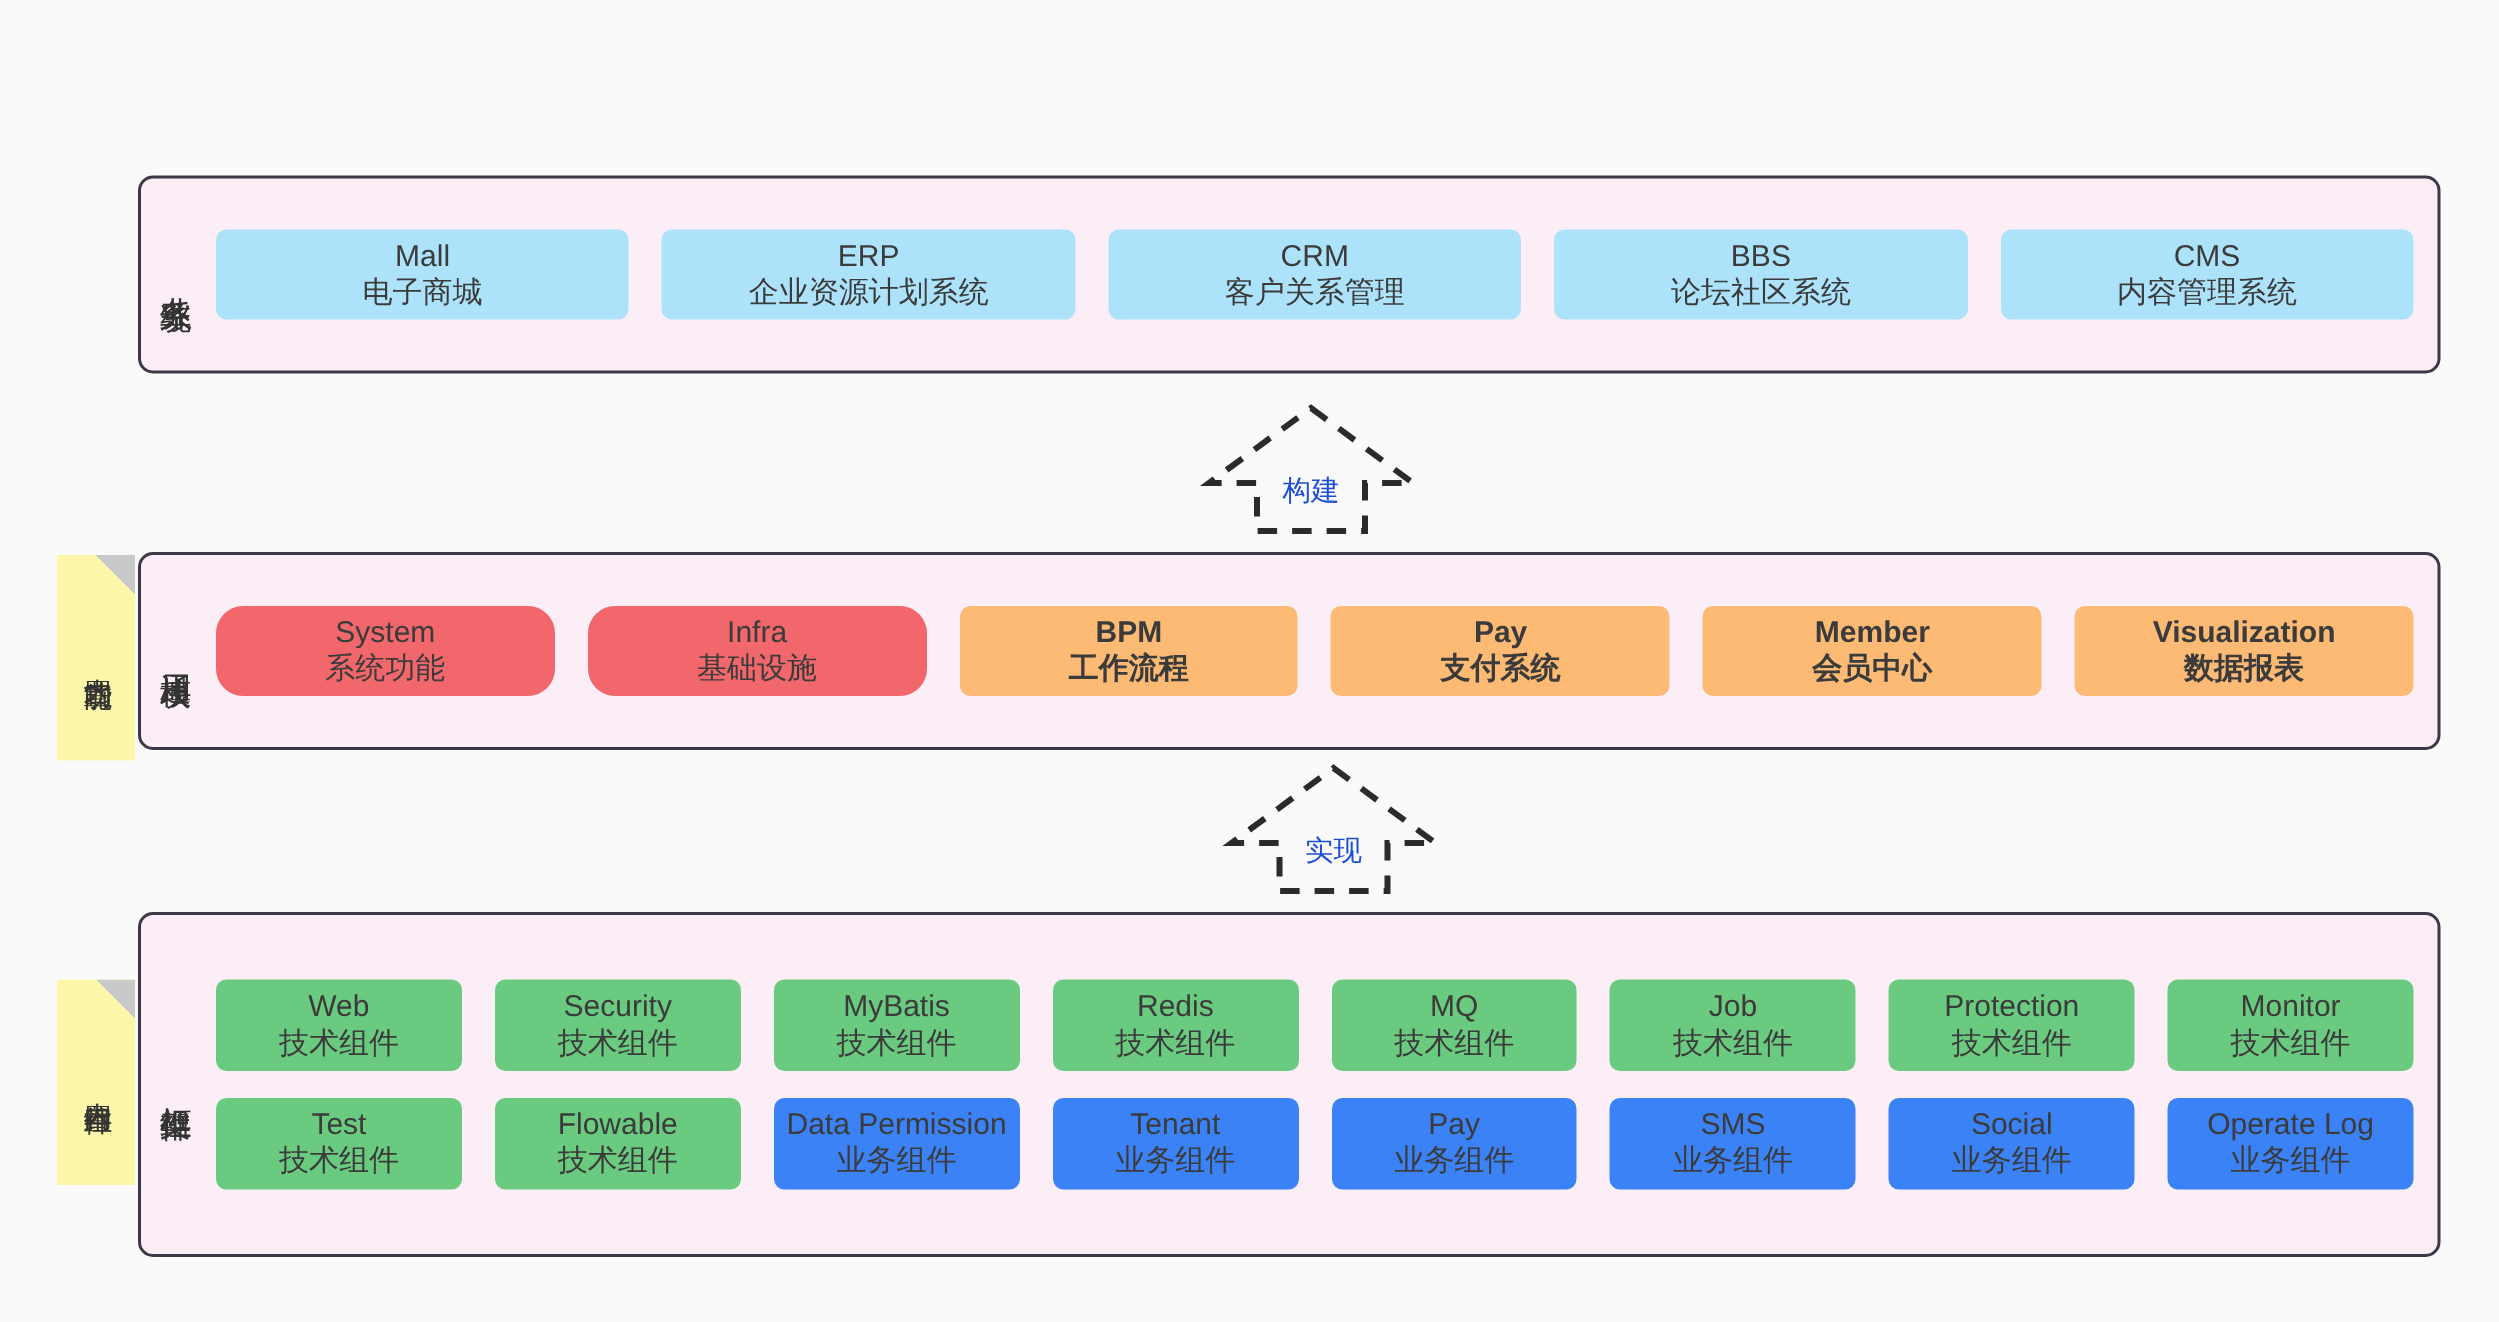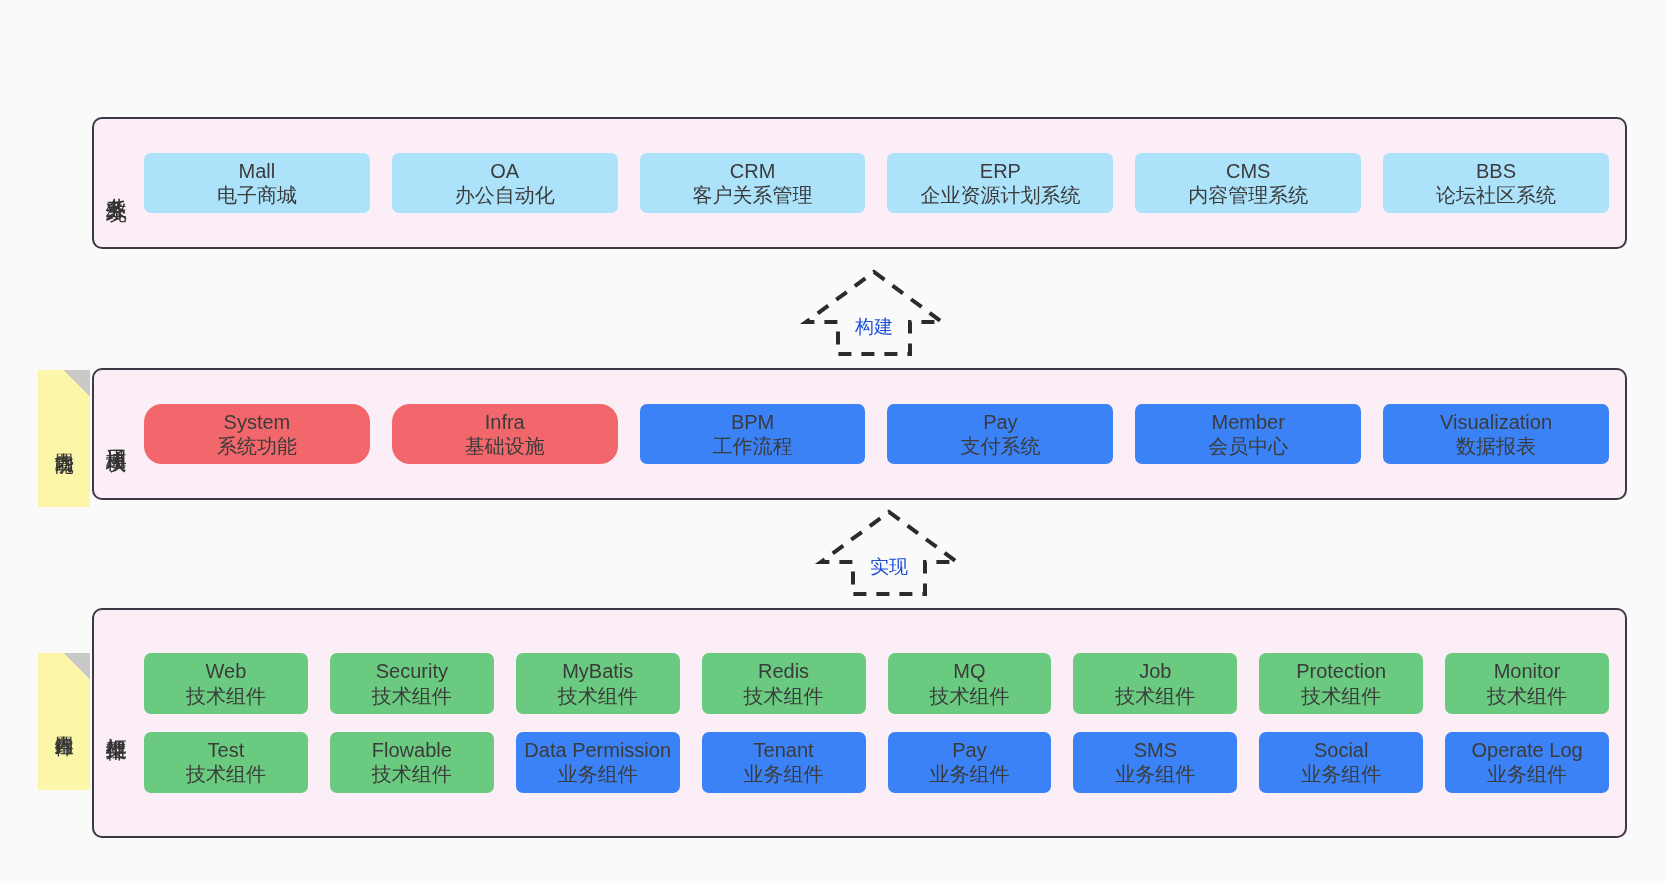--- a/index.html
+++ b/index.html
@@ -79,21 +79,21 @@
     color: #3b3b3b;
     padding: 6px 4px;
     min-width: 0;
   }
   .cell .l1 { white-space: normal; }
   .cell .l2 { white-space: nowrap; }
 
   
   .c-blue        { background: #ace3fb; }
   .c-red         { background: #f2676b; border-radius: 18px; }
-  .c-pink        { background: #3b82f6; }
+  .c-pink        { background: #fdba74; font-weight: bold; }
   .c-green       { background: #6acb80; }
   .c-lightgreen  { background: #3b82f6; align-items: center; }
 
   
   .sticky {
     position: absolute;
     box-sizing: border-box;
     background: #fcf7a8;
     display: flex;
     align-items: center;
@@ -136,38 +136,34 @@
 
   <div class="layer" style="left:92px; top:117px; width:1535px; height:132px;">
     <div class="layer-title">业务系统</div>
     <div class="layer-body">
       <div class="row">
         <div class="cell c-blue">
           <span class="l1">Mall</span>
           <span class="l2">电子商城</span>
         </div>
         <div class="cell c-blue">
-          <span class="l1">OA</span>
-          <span class="l2">办公自动化</span>
+          <span class="l1">ERP</span>
+          <span class="l2">企业资源计划系统</span>
         </div>
         <div class="cell c-blue">
           <span class="l1">CRM</span>
           <span class="l2">客户关系管理</span>
         </div>
         <div class="cell c-blue">
-          <span class="l1">ERP</span>
-          <span class="l2">企业资源计划系统</span>
+          <span class="l1">BBS</span>
+          <span class="l2">论坛社区系统</span>
         </div>
         <div class="cell c-blue">
           <span class="l1">CMS</span>
           <span class="l2">内容管理系统</span>
-        </div>
-        <div class="cell c-blue">
-          <span class="l1">BBS</span>
-          <span class="l2">论坛社区系统</span>
         </div>
       </div>
     </div>
   </div>
 
   <div class="arrow-wrap" style="left:800px; top:268px; width:148px; height:88px;">
     <svg width="148" height="88" viewBox="0 0 148 88" fill="none">
       <path d="M74 4 L142 54 L110 54 L110 86 L38 86 L38 54 L6 54 Z" stroke="#2b2b2b" stroke-width="4" stroke-dasharray="13 10" stroke-linejoin="miter" fill="none"></path>
     </svg>
     <div class="arrow-label" style="top:46px;">构建</div>

